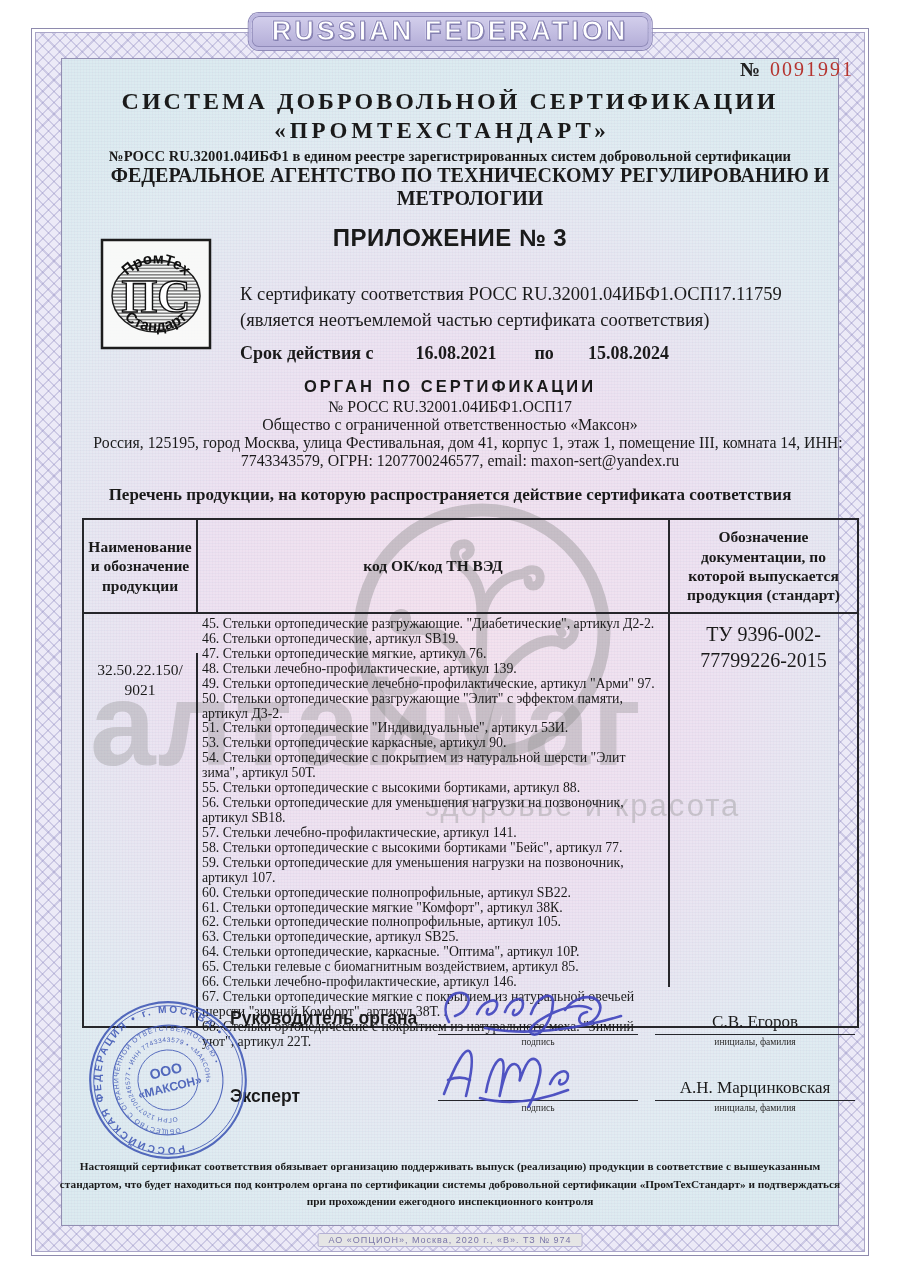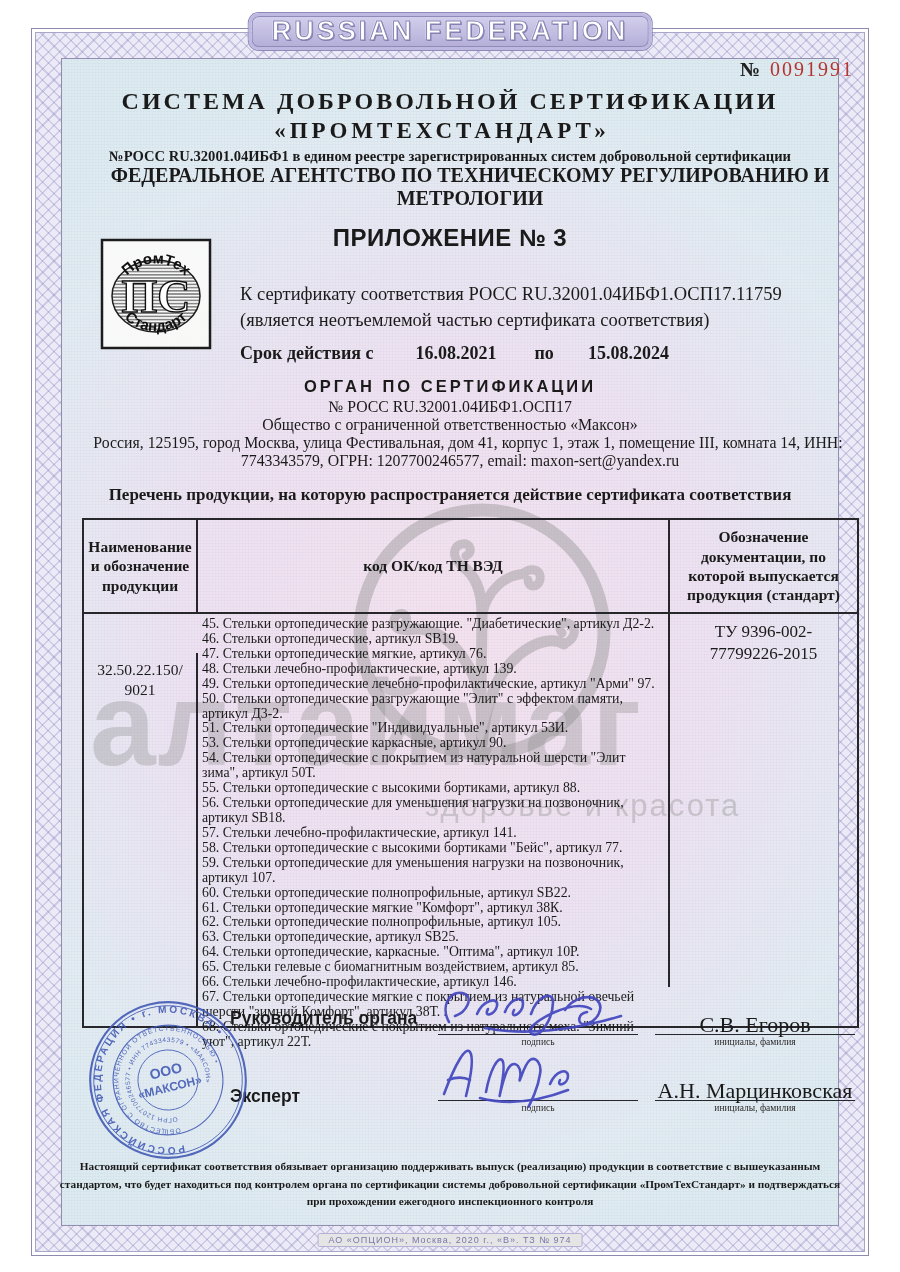--- a/index.html
+++ b/index.html
@@ -58,35 +58,35 @@
           display:grid;grid-template-columns:114px 472px 187px;
           border:2px solid #26262b;}
   .ptable .cell{border-right:2px solid #26262b;}
   .ptable .cell:nth-child(3n){border-right:none;}
   .ptable .hcell{height:94px;border-bottom:2px solid #26262b;display:flex;align-items:center;justify-content:center;
           text-align:center;font-weight:bold;font-size:15.5px;line-height:1.25;padding:4px 8px;box-sizing:border-box;}
   .ptable .bcell{height:373px;box-sizing:border-box;}
   .code-cell{padding-top:7px;text-align:center;font-size:15.5px;line-height:1.3;margin-top:39px;}
   .items-cell{padding:3px 3px 0 4px;font-size:13.8px;}
   .items-cell .item{line-height:14.92px;}
-  .std-cell{padding:7px 14px 16px 14px;text-align:center;font-size:17px;line-height:1.3;}
+  .std-cell{padding:7px 14px 16px 14px;text-align:center;font-size:20px;line-height:1.3;}
   
   .wm-tree{position:absolute;left:342px;top:492px;z-index:1;opacity:.40;}
   .wm-big{position:absolute;left:90px;top:656px;z-index:1;
           font-family:"Liberation Sans",sans-serif;font-weight:700;font-size:118px;letter-spacing:2px;
           color:#8f8f8f;opacity:.34;}
   .wm-sub{position:absolute;left:425px;top:788px;z-index:1;
           font-family:"Liberation Sans",sans-serif;font-size:31px;letter-spacing:2px;
           color:#979797;opacity:.42;}
   
   .sig-label{position:absolute;left:230px;z-index:2;font-family:"Liberation Sans",sans-serif;
           font-size:17.5px;font-weight:700;}
   .sigline{position:absolute;z-index:2;width:200px;border-bottom:1.4px solid #26262b;}
   .caption{position:absolute;z-index:2;font-size:9.5px;color:#2c2c2c;text-align:center;width:200px;}
-  .sig-name{position:absolute;z-index:2;width:200px;text-align:center;font-size:22px;}
+  .sig-name{position:absolute;z-index:2;width:200px;text-align:center;font-size:17px;}
   .sigsvg{position:absolute;z-index:3;}
   
   .stamp{position:absolute;left:84px;top:996px;z-index:4;opacity:.88;transform:rotate(-14deg);}
   
   .fineprint{position:absolute;top:1158px;left:57px;width:786px;z-index:2;text-align:center;
           font-size:11.3px;font-weight:bold;line-height:1.55;}
   .printinfo{position:absolute;top:1233px;left:50%;transform:translateX(-50%);z-index:3;
           font-family:"Liberation Sans",sans-serif;font-size:9px;letter-spacing:1px;color:#7b77a8;
           background:#e5e5e5;border:1px solid #b5b1d4;border-radius:2px;padding:1px 10px;white-space:nowrap;}
 </style>

